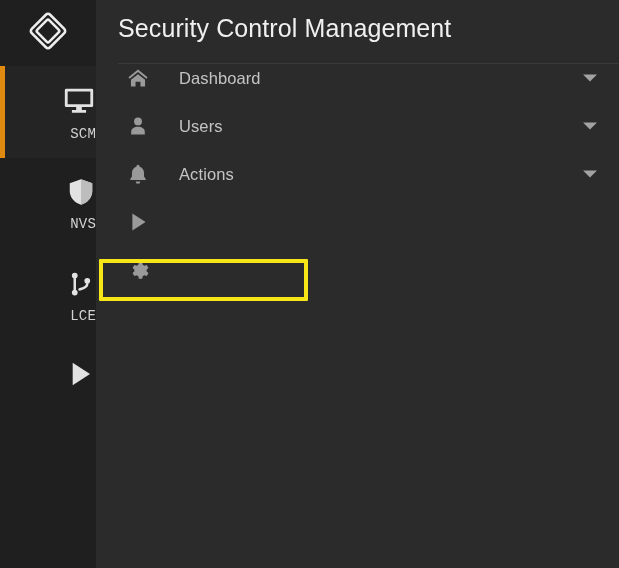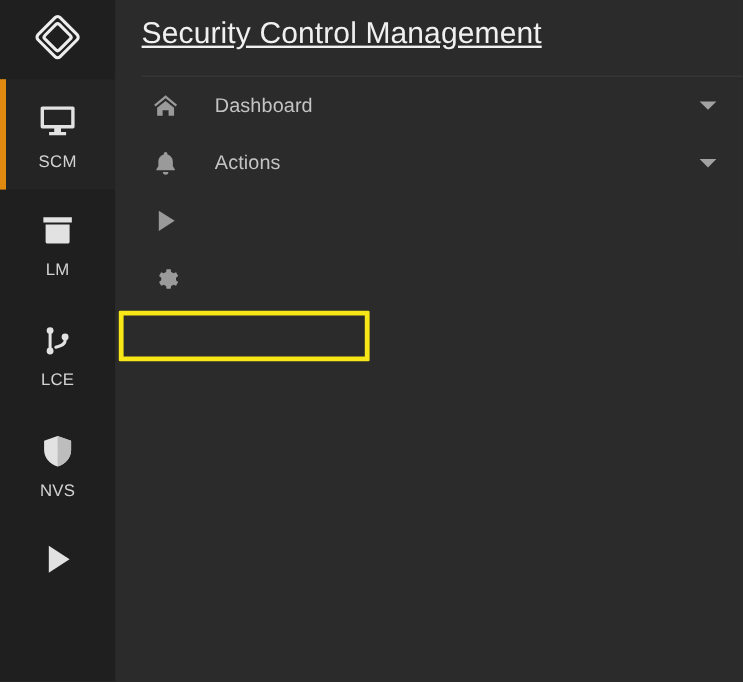--- a/index.html
+++ b/index.html
@@ -38,24 +38,25 @@
     justify-content: center;
   }
   .rail-items {
     position: relative;
   }
   .rail-item {
     position: relative;
     height: 92px;
     display: flex;
     flex-direction: column;
-    align-items: center;
+    align-items: flex-end;
     justify-content: center;
     gap: 9px;
     cursor: pointer;
+    font-family: Liberation Mono, monospace;
   }
   .rail-item.active {
     background: #242424;
   }
   .rail-item.active:before {
     content: "";
     position: absolute;
     left: 0;
     top: 0;
     bottom: 0;
@@ -89,35 +90,34 @@
   }
   .page-title {
     position: absolute;
     left: 22px;
     top: 14px;
     font-size: 25px;
     color: #f0f0f0;
     font-weight: normal;
     letter-spacing: 0.1px;
     white-space: nowrap;
-    text-decoration: underline;
   }
   .divider {
     position: absolute;
     left: 22px;
     right: 0;
     top: 63px;
     height: 1px;
     background: #3a3a3a;
   }
   .menu {
     position: absolute;
     left: 0;
     right: 0;
-    top: 64px;
+    top: 54px;
   }
   .menu-row {
     position: relative;
     height: 48px;
     display: flex;
     align-items: center;
     cursor: pointer;
   }
   .menu-icon {
     width: 44px;
@@ -181,53 +181,44 @@
 
       <div class="rail-item active">
         <span class="rail-icon">
           <svg width="34" height="34" viewBox="0 0 24 24" fill="#e2e2e2">
             <path d="M3 4h18a1 1 0 0 1 1 1v11a1 1 0 0 1-1 1h-7v2h3v2H7v-2h3v-2H3a1 1 0 0 1-1-1V5a1 1 0 0 1 1-1zm1 2v9h16V6H4z"></path>
           </svg>
         </span>
         <span class="rail-label">SCM</span>
       </div>
 
+
       <div class="rail-item">
         <span class="rail-icon">
-          <svg width="30" height="30" viewBox="0 0 24 24" fill="#e2e2e2">
-            <path d="M2.5 3.2h19v3.6h-19z"></path>
-            <path d="M4 8h16v11.5a1.3 1.3 0 0 1-1.3 1.3H5.3A1.3 1.3 0 0 1 4 19.5V8zm4.6 3.6h6.8v1.9H8.6v-1.9z"></path>
-          </svg>
-        </span>
-        <span class="rail-label">LM</span>
+          <svg width="30" height="30" viewBox="0 0 24 24">
+            <path d="M12 1.8 21 5v6.2c0 5.2-3.7 9.4-9 11-5.3-1.6-9-5.8-9-11V5l9-3.2z" fill="#e2e2e2"></path>
+            <path d="M12 1.8 21 5v6.2c0 5.2-3.7 9.4-9 11V1.8z" fill="#bdbdbd"></path>
+          </svg>
+        </span>
+        <span class="rail-label">NVS</span>
       </div>
 
       <div class="rail-item">
         <span class="rail-icon">
           <svg width="30" height="30" viewBox="0 0 24 24" fill="none" stroke="#e2e2e2" stroke-width="2">
             <circle cx="7" cy="5.2" r="2.3" fill="#e2e2e2" stroke="none"></circle>
             <circle cx="7" cy="18.8" r="2.3" fill="#e2e2e2" stroke="none"></circle>
             <circle cx="17" cy="9.4" r="2.3" fill="#e2e2e2" stroke="none"></circle>
             <path d="M7 7.5v9" stroke-linecap="round"></path>
             <path d="M17 11.7c0 3.2-3.4 3.7-6.2 4.6" stroke-linecap="round"></path>
           </svg>
         </span>
         <span class="rail-label">LCE</span>
       </div>
 
-      <div class="rail-item">
-        <span class="rail-icon">
-          <svg width="30" height="30" viewBox="0 0 24 24">
-            <path d="M12 1.8 21 5v6.2c0 5.2-3.7 9.4-9 11-5.3-1.6-9-5.8-9-11V5l9-3.2z" fill="#e2e2e2"></path>
-            <path d="M12 1.8 21 5v6.2c0 5.2-3.7 9.4-9 11V1.8z" fill="#bdbdbd"></path>
-          </svg>
-        </span>
-        <span class="rail-label">NVS</span>
-      </div>
-
 
       <div class="rail-item partial">
         <span class="rail-icon">
           <svg width="32" height="32" viewBox="0 0 24 24" fill="#e2e2e2">
             <path d="M6.5 3.6 19.5 12 6.5 20.4z"></path>
           </svg>
         </span>
         <span class="rail-label"></span>
       </div>
 
@@ -245,20 +236,30 @@
         <span class="menu-icon">
           <svg width="22" height="22" viewBox="0 0 24 24" fill="#9a9a9a">
             <path d="M12 2.6 1.6 11.2l1.3 1.6L12 5.4l9.1 7.4 1.3-1.6L12 2.6z"></path>
             <path d="M12 7.8 4.3 14v7.2h5v-5h5.4v5h5V14L12 7.8z"></path>
           </svg>
         </span>
         <span class="menu-label">Dashboard</span>
         <span class="menu-caret"></span>
       </div>
 
+      <div class="menu-row">
+        <span class="menu-icon">
+          <svg width="22" height="22" viewBox="0 0 24 24" fill="#9a9a9a">
+            <circle cx="12" cy="7" r="4.3"></circle>
+            <path d="M12 12.8c-4.2 0-7.4 2.3-7.4 5.1v3.3h14.8v-3.3c0-2.8-3.2-5.1-7.4-5.1z"></path>
+          </svg>
+        </span>
+        <span class="menu-label">Users</span>
+        <span class="menu-caret"></span>
+      </div>
 
 
       <div class="menu-row">
         <span class="menu-icon">
           <svg width="22" height="22" viewBox="0 0 24 24" fill="#9a9a9a">
             <path d="M12 1.8a1.7 1.7 0 0 1 1.7 1.7v.6c2.9.8 4.9 3.4 4.9 6.5v4.2l1.8 2.6v1.1H3.6v-1.1l1.8-2.6v-4.2c0-3.1 2-5.7 4.9-6.5v-.6A1.7 1.7 0 0 1 12 1.8z"></path>
             <path d="M9.5 20.1h5a2.5 2.5 0 0 1-5 0z"></path>
           </svg>
         </span>
         <span class="menu-label">Actions</span>

